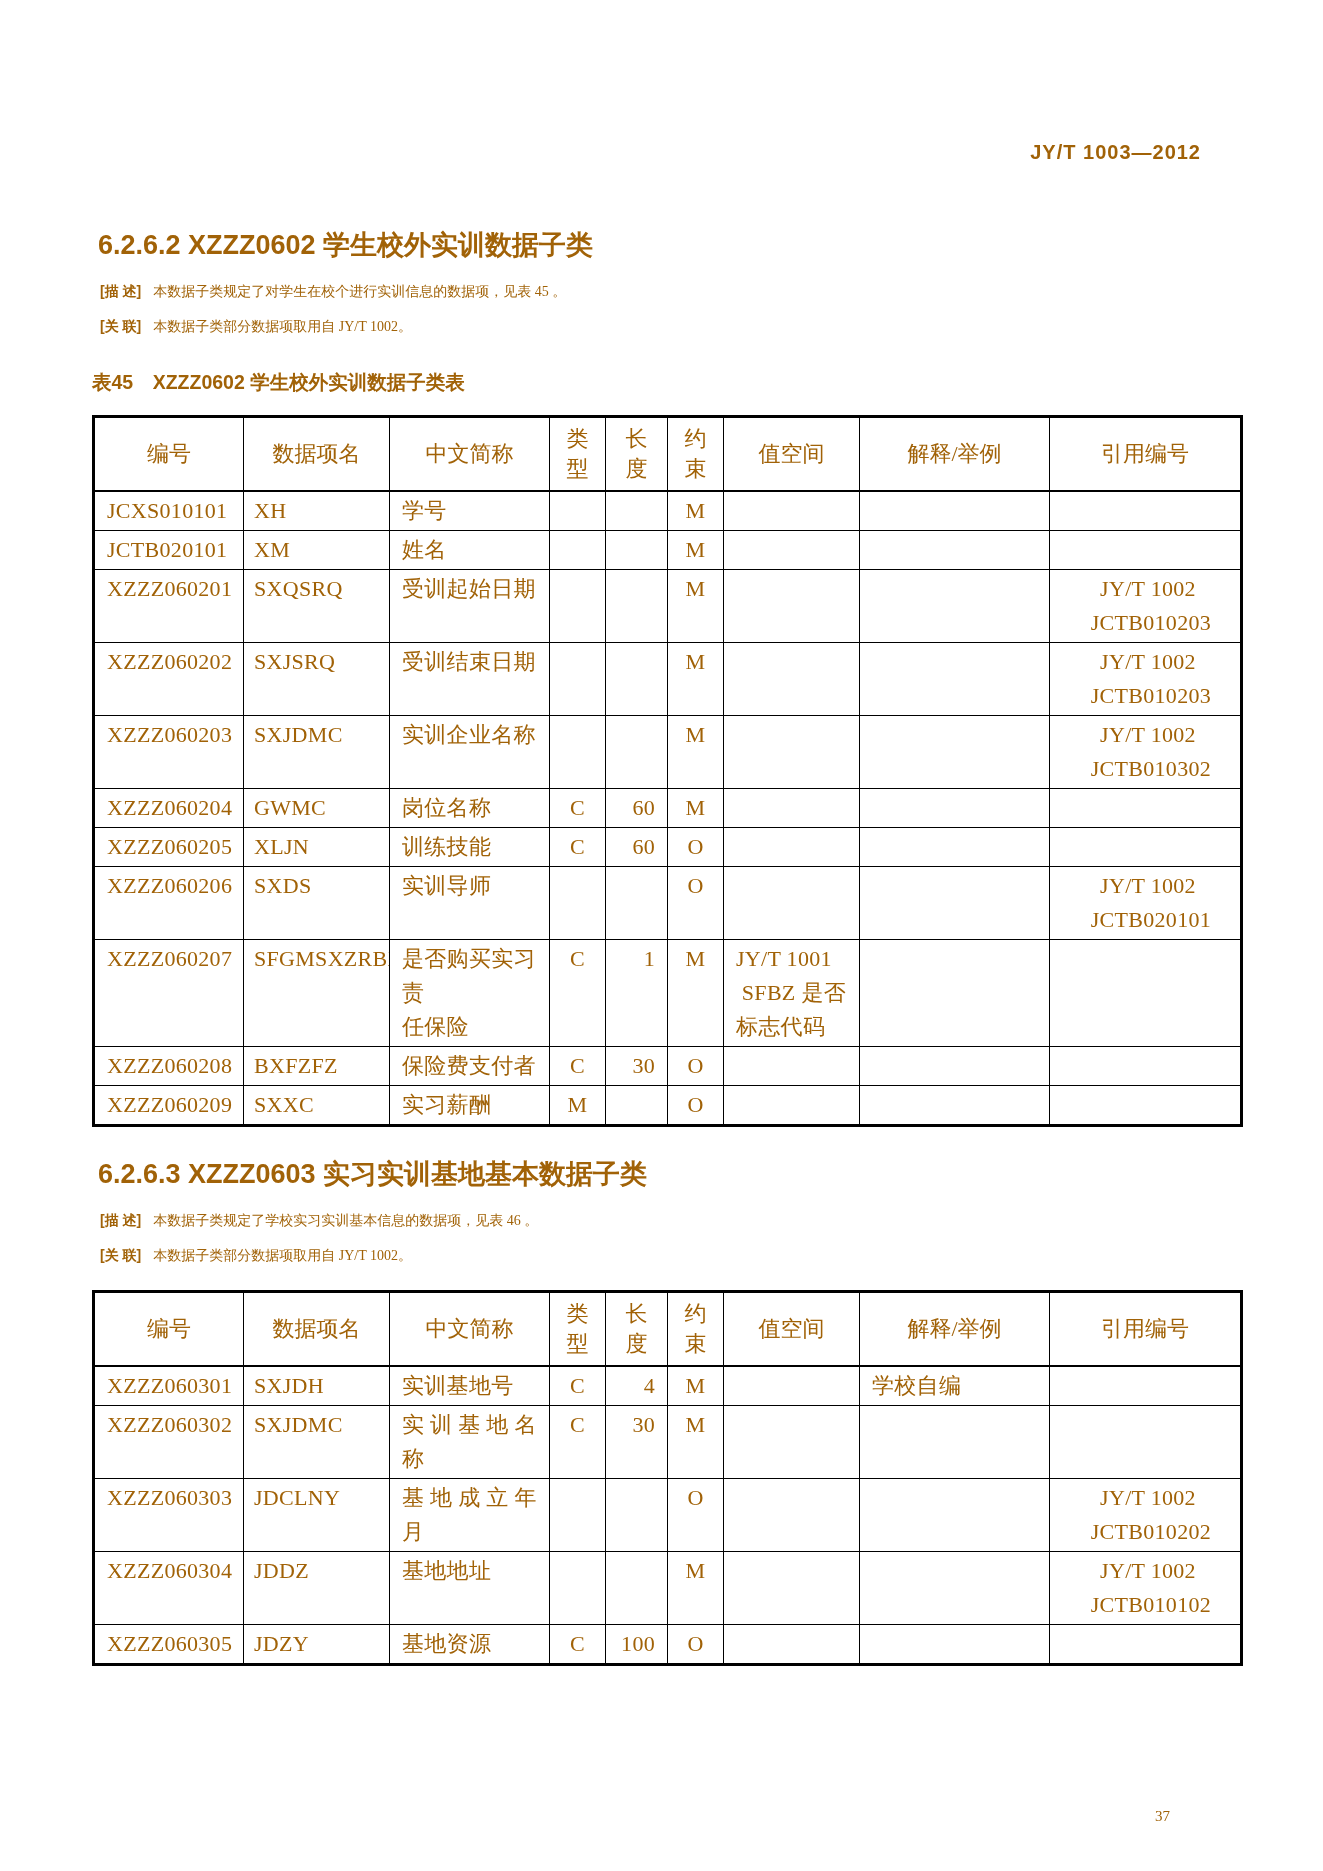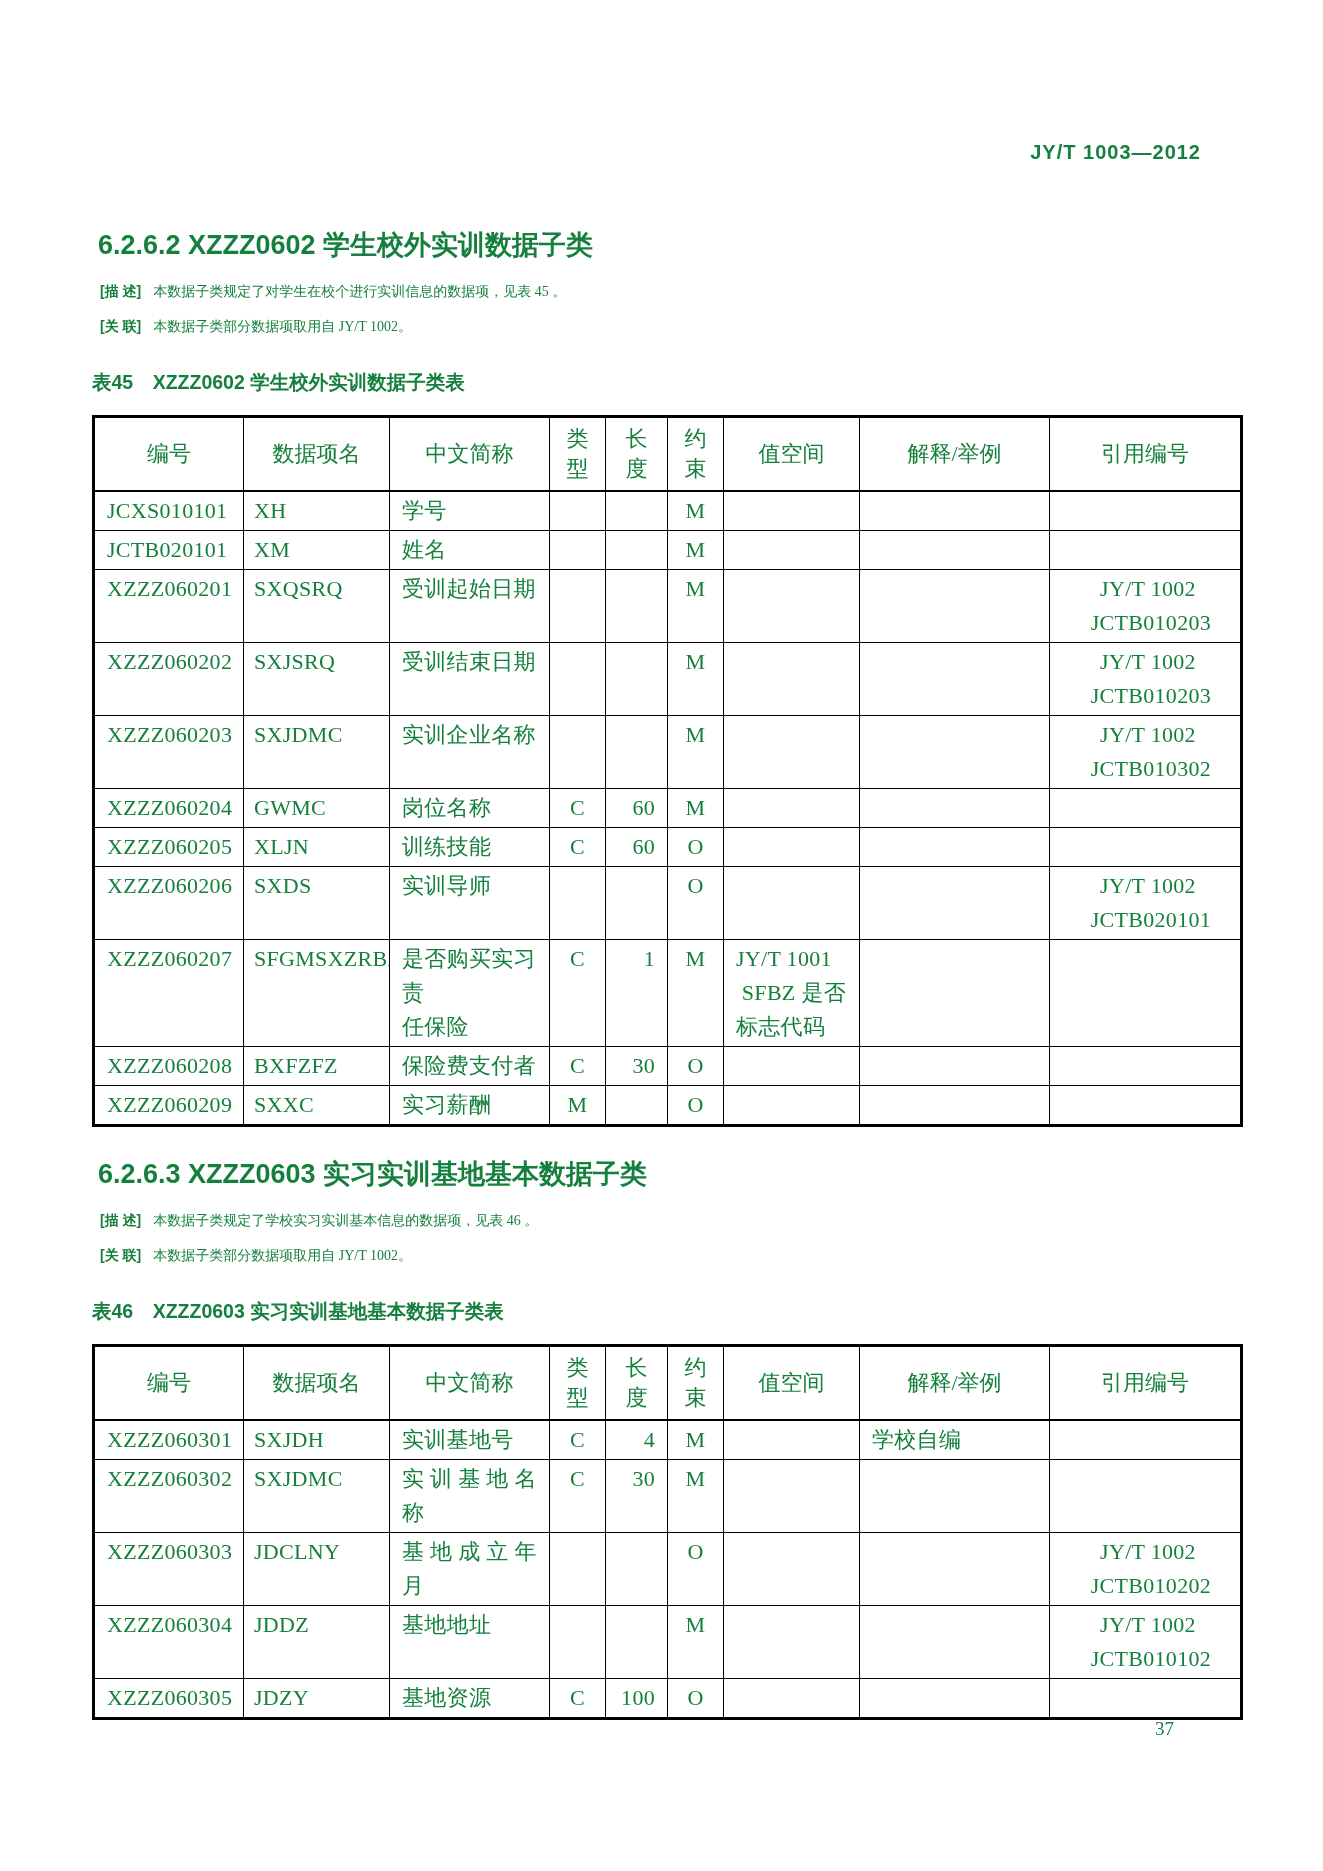--- a/index.html
+++ b/index.html
@@ -1,21 +1,21 @@
 <!DOCTYPE html>
 <html><head>
 <meta charset="utf-8">
 <style>
   html,body { margin:0; padding:0; background:#e8e8e8; }
   .page {
     position:relative;
     width:1323px; height:1871px;
     margin:0 auto;
     background:#ffffff;
-    color:#15803d;
+    color:#a16207;
     font-family:"Liberation Serif","DejaVu Serif",serif;
     overflow:hidden;
   }
   .doc-num {
     position:absolute; top:141px; right:122px;
     font-family:"Liberation Sans","DejaVu Sans",sans-serif;
     font-weight:bold; font-size:20px; letter-spacing:1px;
   }
   .content { position:absolute; top:0; left:92px; width:1148px; }
   .sec-h {
@@ -62,22 +62,22 @@
     height:34px;
     text-align:left;
     letter-spacing:0.3px;
   }
   .data-table td:nth-child(2) { padding:2px 4px 2px 10px;margin-top:23px; }
   .data-table td:nth-child(4),
   .data-table td:nth-child(6) { text-align:center; padding:2px 2px; }
   .data-table td:nth-child(5) { text-align:right; padding:2px 12px 2px 2px; }
   .data-table td:nth-child(9) { padding-left:14px;text-align:center; }
   .page-num {
-    position:absolute; top:1718px; left:1155px;
-    font-size:19px;
+    position:absolute; top:1808px; left:1155px;
+    font-size:15px;
   }
 </style>
 </head>
 <body>
 
 <div class="page">
 
   <div class="doc-num">JY/T 1003—2012</div>
 
   <div class="content">
@@ -254,21 +254,20 @@
 
     <h2 class="sec-h sec-h2">6.2.6.3  XZZZ0603 实习实训基地基本数据子类</h2>
 
     <p class="body-p p-first">
       <span class="lbl">[描 述]</span><span>本数据子类规定了学校实习实训基本信息的数据项，见表 46 。</span>
     </p>
     <p class="body-p p-next">
       <span class="lbl">[关 联]</span><span>本数据子类部分数据项取用自 JY/T 1002。</span>
     </p>
 
-    <div class="caption">表46　XZZZ0603 实习实训基地基本数据子类表</div>
 
     <table class="data-table">
       <colgroup>
         <col style="width:150px">
           <col style="width:146px">
           <col style="width:160px">
         <col style="width:56px">
           <col style="width:62px">
           <col style="width:56px">
         <col style="width:136px">

